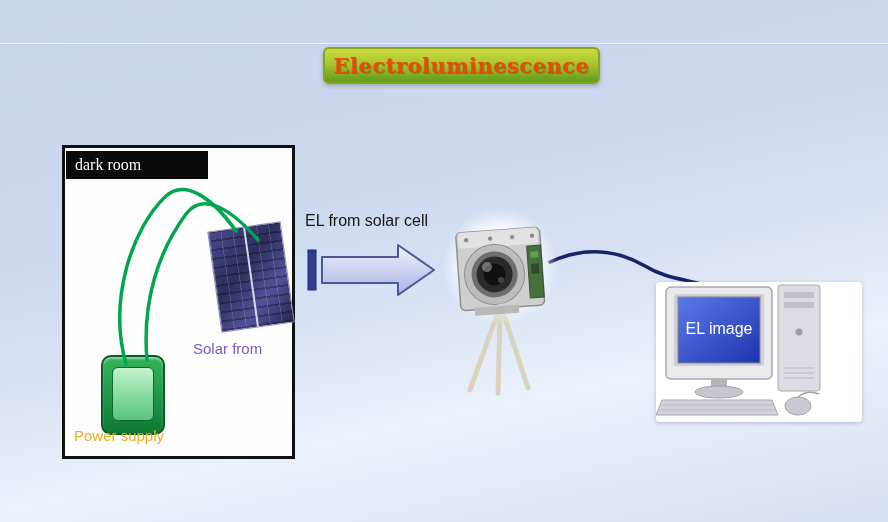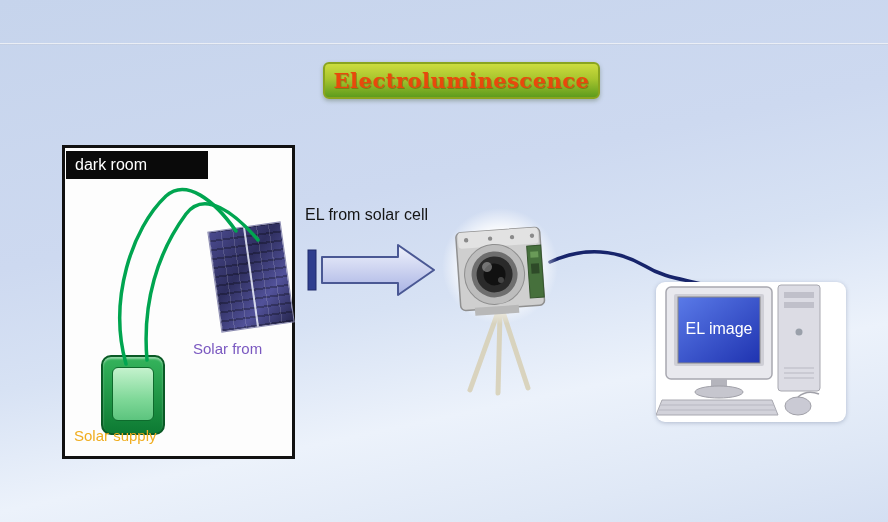--- a/index.html
+++ b/index.html
@@ -6,32 +6,32 @@
   #slide{
     position:relative;width:888px;height:522px;overflow:hidden;
     font-family:"Liberation Sans",sans-serif;
     background:linear-gradient(168deg,#c6d4ec 0%,#cdd9f0 38%,#d7e2f4 55%,#ecf2fb 72%,#dfe8f6 88%,#d4dff2 100%);
   }
   .top-rule{
     position:absolute;left:0;top:43px;width:888px;height:2px;
     background:linear-gradient(to bottom,rgba(255,255,255,.95),rgba(140,155,185,.35));
   }
   .title-box{
-    position:absolute;left:323px;top:62px;width:277px;height:37px;
+    position:absolute;left:323px;top:47px;width:277px;height:37px;
     border-radius:6px;border:2px solid #8aa41f;box-sizing:border-box;
     background:linear-gradient(#ccdc3e 0%,#a8c52e 45%,#5e9c1d 100%);
     box-shadow:0 2px 4px rgba(60,80,40,.35);
     text-align:center;line-height:33px;
     font-family:"DejaVu Serif",serif;font-weight:bold;font-size:21px;
     color:#e8490c;letter-spacing:.5px;
     text-shadow:1px 1px 0 rgba(110,55,0,.4);
   }
   .dark-room{
     position:absolute;left:62px;top:145px;width:233px;height:314px;
-    background:#fdfdfd;border:3px solid #111;box-sizing:border-box;
+    background:#fdfdfd;border:3px solid #111;box-sizing:border-box;font-family:Liberation Serif, serif;
   }
   .dark-room-header{
     position:absolute;left:1px;top:3px;width:142px;height:28px;
     background:#0a0a0a;color:#fff;font-size:16px;line-height:28px;
     padding-left:9px;box-sizing:border-box;
   }
   .solar-cell{
     position:absolute;left:214px;top:226px;width:74px;height:102px;
     transform:rotate(-8deg);
     border:1px solid #8a8ab0;box-sizing:border-box;
@@ -51,30 +51,30 @@
     box-shadow:inset 0 2px 2px rgba(255,255,255,.45);
   }
   .power-supply .inner{
     position:absolute;left:9px;top:10px;right:9px;bottom:12px;
     border-radius:6px;border:1px solid #0e6b2d;
     background:linear-gradient(#c4f2cd,#7fd898 60%,#5cc47e);
   }
   .label{position:absolute;white-space:nowrap;}
   .solar-label{left:193px;top:340px;font-size:15px;color:#7a58c0;}
   .power-label{left:74px;top:427px;font-size:15px;color:#f0ad1f;}
-  .el-label{left:305px;top:206px;font-size:16px;color:#151515;text-align:right;}
+  .el-label{left:305px;top:212px;font-size:16px;color:#151515;text-align:right;}
   .ccd-label{left:443px;top:169px;font-size:16px;color:#ee1c1c;}
   .overlay{position:absolute;left:0;top:0;width:888px;height:522px;pointer-events:none;}
   .camera-photo{
     position:absolute;left:442px;top:208px;width:116px;height:116px;
     background:radial-gradient(closest-side,#ffffff 58%,rgba(255,255,255,0) 100%);
   }
   .computer-photo{
-    position:absolute;left:656px;top:282px;width:190px;height:140px;
-    background:#ffffff;border-radius:9px;
+    position:absolute;left:656px;top:282px;width:206px;height:140px;
+    background:#ffffff;border-radius:4px;
     box-shadow:0 1px 4px rgba(80,95,130,.35);
   }
   .screen-text{
     position:absolute;left:20px;top:38px;width:86px;text-align:center;
     font-size:16px;color:#ffffff;
   }
 </style>
 </head>
 <body>
 
@@ -163,16 +163,16 @@
       <polygon points="6,118 116,118 122,133 0,133" fill="#d2d2da" stroke="#a8a8b0"></polygon>
       <line x1="4" y1="123" x2="118" y2="123" stroke="#b8b8c2"></line>
       <line x1="3" y1="128" x2="120" y2="128" stroke="#b8b8c2"></line>
       <ellipse cx="142" cy="124" rx="13" ry="9" fill="#cacad4" stroke="#a0a0a8"></ellipse>
       <path d="M 142 115 C 150 108 158 110 163 112" fill="none" stroke="#a0a0a8" stroke-width="1.5"></path>
     </svg>
     <div class="screen-text">EL image</div>
   </div>
 
   <div class="label solar-label">Solar from</div>
-  <div class="label power-label">Solar supply</div>
+  <div class="label power-label">Power supply</div>
   <div class="label el-label">EL from solar cell</div>
 
 </div>
 
 </body></html>

